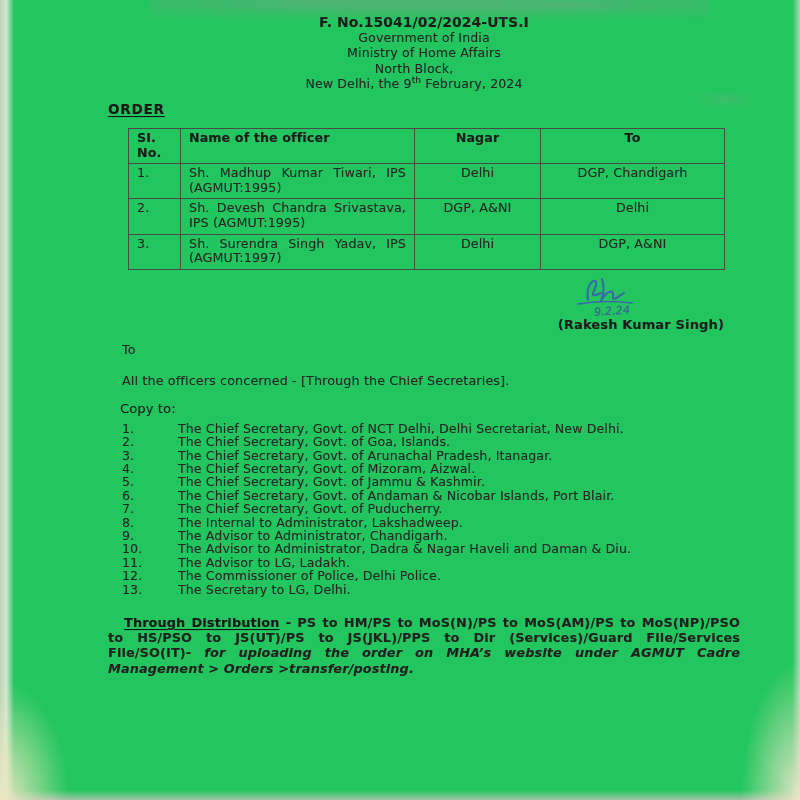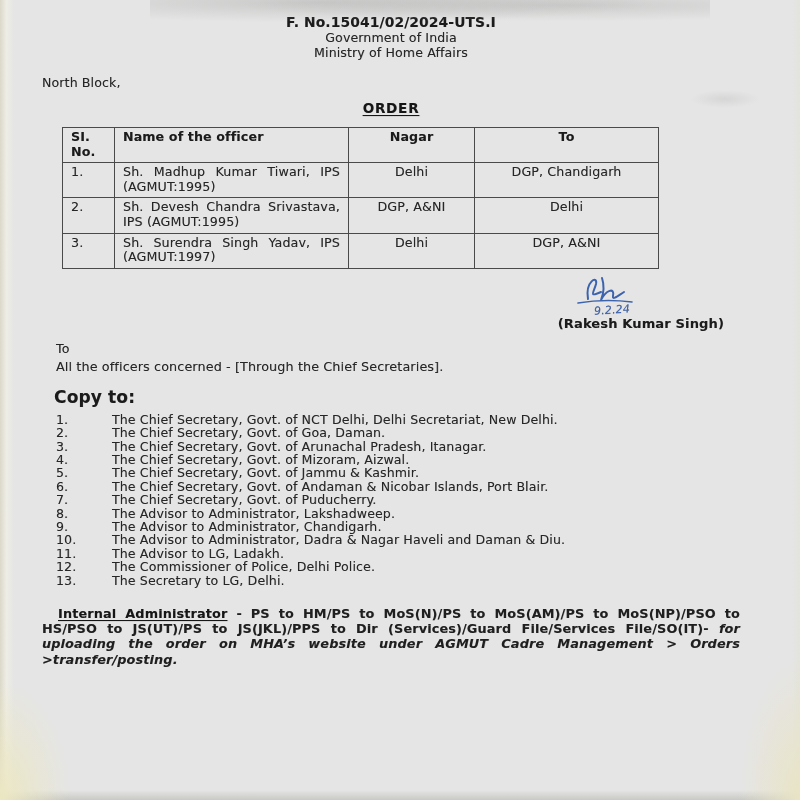--- a/index.html
+++ b/index.html
@@ -3,28 +3,28 @@
 <meta charset="utf-8">
 <style>
   html, body { margin: 0; padding: 0; background: #9a9a94; }
   * { box-sizing: border-box; }
 
   .page {
     position: relative;
     width: 800px;
     height: 800px;
     margin: 0 auto;
-    background: #e5e5e5;
+    background: #22c55e;
     overflow: hidden;
     font-family: "DejaVu Sans", "Liberation Sans", sans-serif;
     font-size: 12.5px;
     color: #262626;
     letter-spacing: 0.15px;
     text-shadow: 0.3px 0.3px 0.6px rgba(45,45,45,0.35);
-    padding: 14px 60px 0 42px;
+    padding: 14px 60px 0 108px;
   }
 
   
   .artifact { position: absolute; pointer-events: none; }
   .edge-left {
     left: 0; top: 0; width: 14px; height: 800px;
     background: linear-gradient(90deg, #d9d6c4 0%, #efeee6 45%, rgba(255,255,255,0) 100%);
     opacity: 0.85;
   }
   .edge-bottom {
@@ -50,24 +50,24 @@
     background:
       radial-gradient(ellipse at 30% 10%, rgba(150,150,148,0.35) 0%, rgba(255,255,255,0) 60%),
       radial-gradient(ellipse at 75% 20%, rgba(150,150,148,0.30) 0%, rgba(255,255,255,0) 55%);
   }
   .smudge-mid { left: 690px; top: 90px; width: 70px; height: 18px;
     background: radial-gradient(ellipse, rgba(160,160,158,0.22), rgba(255,255,255,0) 70%); }
 
   
   .hdr-center { text-align: center; line-height: 14.5px; }
   .file-no { font-weight: 700; font-size: 13.8px; color: #1b1b1b; line-height: 17px; }
-  .right-block { text-align: left; margin-right: 20px; line-height: 15px; margin-top: 15px; }
+  .right-block { text-align: center; margin-right: 20px; line-height: 15px; margin-top: 1px; }
   sup.ord { font-size: 9px; vertical-align: super; line-height: 0; }
 
-  .order-title { text-align: center; margin-top: 10px; }
+  .order-title { text-align: left; margin-top: 10px; }
   .order-title span {
     font-weight: 700; font-size: 13.5px; color: #161616;
     text-decoration: underline; text-underline-offset: 2px; letter-spacing: 0.8px;
   }
 
   
   .intro {
     margin: 11px 0 0 0;
     text-align: justify;
     text-indent: 50px;
@@ -98,22 +98,22 @@
   .order-table td.name { text-align: justify; }
 
   
   .sig-block { text-align: right; margin-top: 2px; line-height: 15px; }
   .sig-scribble { margin-right: 78px; margin-bottom: -4px; }
   .sig-name { font-weight: 700; color: #1b1b1b; font-size: 13px; margin-right: 16px; }
   .sig-desig { margin-right: 10px; font-size: 12.7px; }
 
   
   .to-label { margin: 10px 0 0 14px; }
-  .addr-line { margin: 3px 0 0 14px; font-size: 12.7px; }
-  .copy-heading { margin: 13px 0 0 12px; font-weight: 700; color: #1b1b1b; font-size: 17px; }
+  .addr-line { margin: 16px 0 0 14px; font-size: 12.7px; }
+  .copy-heading { margin: 13px 0 0 12px; font-weight: 400; color: #1b1b1b; font-size: 13px; }
 
   
   .copy-list { margin: 6px 0 0 14px; }
   .copy-row { display: flex; line-height: 13.4px; }
   .copy-num { width: 56px; flex: none; }
   .copy-text { flex: 1; }
 
   
   .internal {
     margin: 19px 0 0 0;
@@ -139,20 +139,21 @@
   <div class="artifact corner-br"></div>
   <div class="artifact smudge-top"></div>
   <div class="artifact smudge-mid"></div>
 
   <div class="hdr-center file-no">F. No.15041/02/2024-UTS.I</div>
   <div class="hdr-center">Government of India</div>
   <div class="hdr-center">Ministry of Home Affairs</div>
 
   <div class="right-block">
     <div>North Block,</div>
+    <div><span>New Delhi, the 9</span><sup class="ord">th</sup><span> February, 2024</span></div>
   </div>
 
   <div class="order-title">
     <span>ORDER</span>
   </div>
 
 
   <table class="order-table">
     <colgroup>
         <col class="col-sl">
@@ -205,21 +206,21 @@
   <div class="addr-line">All the officers concerned - [Through the Chief Secretaries].</div>
 
   <div class="copy-heading">Copy to:</div>
   <div class="copy-list">
     <div class="copy-row">
         <span class="copy-num">1.</span>
         <span class="copy-text">The Chief Secretary, Govt. of NCT Delhi, Delhi Secretariat, New Delhi.</span>
       </div>
     <div class="copy-row">
         <span class="copy-num">2.</span>
-        <span class="copy-text">The Chief Secretary, Govt. of Goa, Daman.</span>
+        <span class="copy-text">The Chief Secretary, Govt. of Goa, Islands.</span>
       </div>
     <div class="copy-row">
         <span class="copy-num">3.</span>
         <span class="copy-text">The Chief Secretary, Govt. of Arunachal Pradesh, Itanagar.</span>
       </div>
     <div class="copy-row">
         <span class="copy-num">4.</span>
         <span class="copy-text">The Chief Secretary, Govt. of Mizoram, Aizwal.</span>
       </div>
     <div class="copy-row">
@@ -229,21 +230,21 @@
     <div class="copy-row">
         <span class="copy-num">6.</span>
         <span class="copy-text">The Chief Secretary, Govt. of Andaman &amp; Nicobar Islands, Port Blair.</span>
       </div>
     <div class="copy-row">
         <span class="copy-num">7.</span>
         <span class="copy-text">The Chief Secretary, Govt. of Puducherry.</span>
       </div>
     <div class="copy-row">
         <span class="copy-num">8.</span>
-        <span class="copy-text">The Advisor to Administrator, Lakshadweep.</span>
+        <span class="copy-text">The Internal to Administrator, Lakshadweep.</span>
       </div>
     <div class="copy-row">
         <span class="copy-num">9.</span>
         <span class="copy-text">The Advisor to Administrator, Chandigarh.</span>
       </div>
     <div class="copy-row">
         <span class="copy-num">10.</span>
         <span class="copy-text">The Advisor to Administrator, Dadra &amp; Nagar Haveli and Daman &amp; Diu.</span>
       </div>
     <div class="copy-row">
@@ -253,15 +254,15 @@
     <div class="copy-row">
         <span class="copy-num">12.</span>
         <span class="copy-text">The Commissioner of Police, Delhi Police.</span>
       </div>
     <div class="copy-row">
         <span class="copy-num">13.</span>
         <span class="copy-text">The Secretary to LG, Delhi.</span>
       </div>
   </div>
 
-  <p class="internal"><span class="id-head">Internal Administrator</span><span> - PS to HM/PS to MoS(N)/PS to MoS(AM)/PS to MoS(NP)/PSO to HS/PSO to JS(UT)/PS to JS(JKL)/PPS to Dir (Services)/Guard File/Services File/SO(IT)- </span><em>for uploading the order on MHA’s website under AGMUT Cadre Management &gt; Orders &gt;transfer/posting.</em></p>
+  <p class="internal"><span class="id-head">Through Distribution</span><span> - PS to HM/PS to MoS(N)/PS to MoS(AM)/PS to MoS(NP)/PSO to HS/PSO to JS(UT)/PS to JS(JKL)/PPS to Dir (Services)/Guard File/Services File/SO(IT)- </span><em>for uploading the order on MHA’s website under AGMUT Cadre Management &gt; Orders &gt;transfer/posting.</em></p>
 
 </div>
 
 </body></html>

